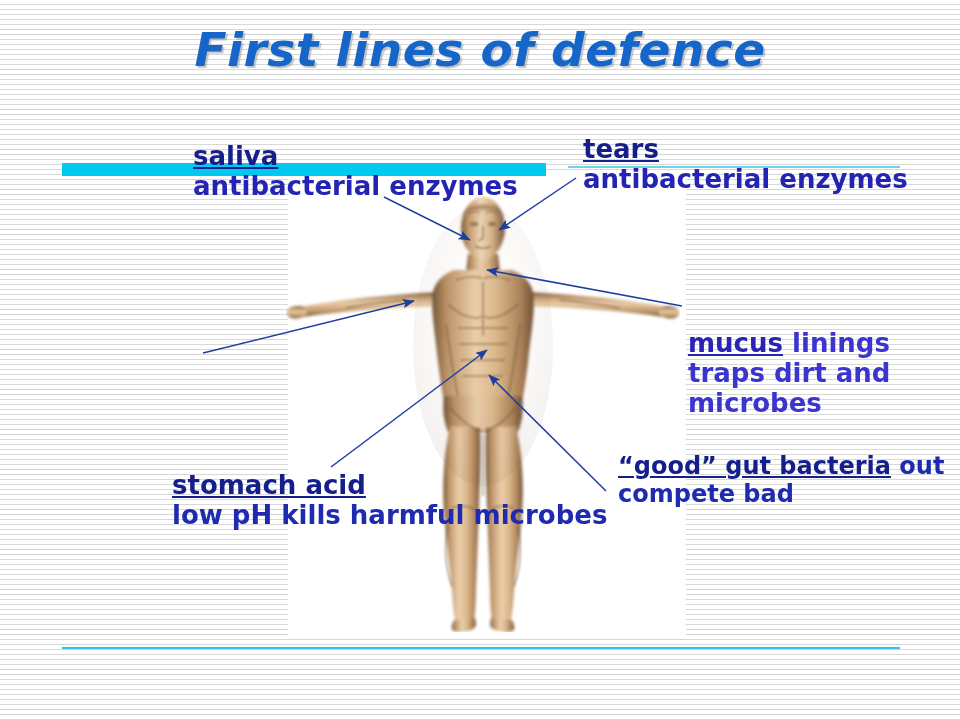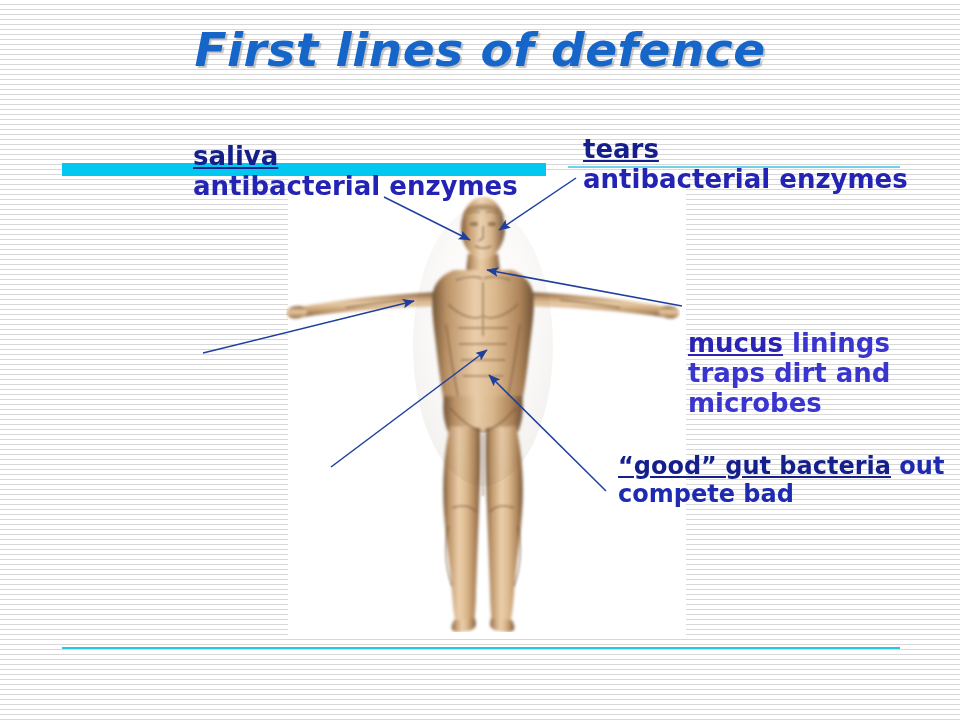--- a/index.html
+++ b/index.html
@@ -324,18 +324,22 @@
   <div class="label" id="label-tears">
     <span class="hd">tears</span><br>
     <span class="bd">antibacterial enzymes</span>
   </div>
 
   <div class="label" id="label-mucus">
     <span class="hd">mucus</span><span class="bd"> linings traps dirt and microbes</span>
   </div>
 
 
+  <div class="label" id="label-stomach">
+    <span class="hd">stomach acid</span><br>
+    <span class="bd">low pH kills harmful microbes</span>
+  </div>
 
   <div class="label" id="label-gut">
     <span class="hd">“good” gut bacteria</span><span class="bd"> out compete bad</span>
   </div>
 
 </div>
 
 </body></html>

